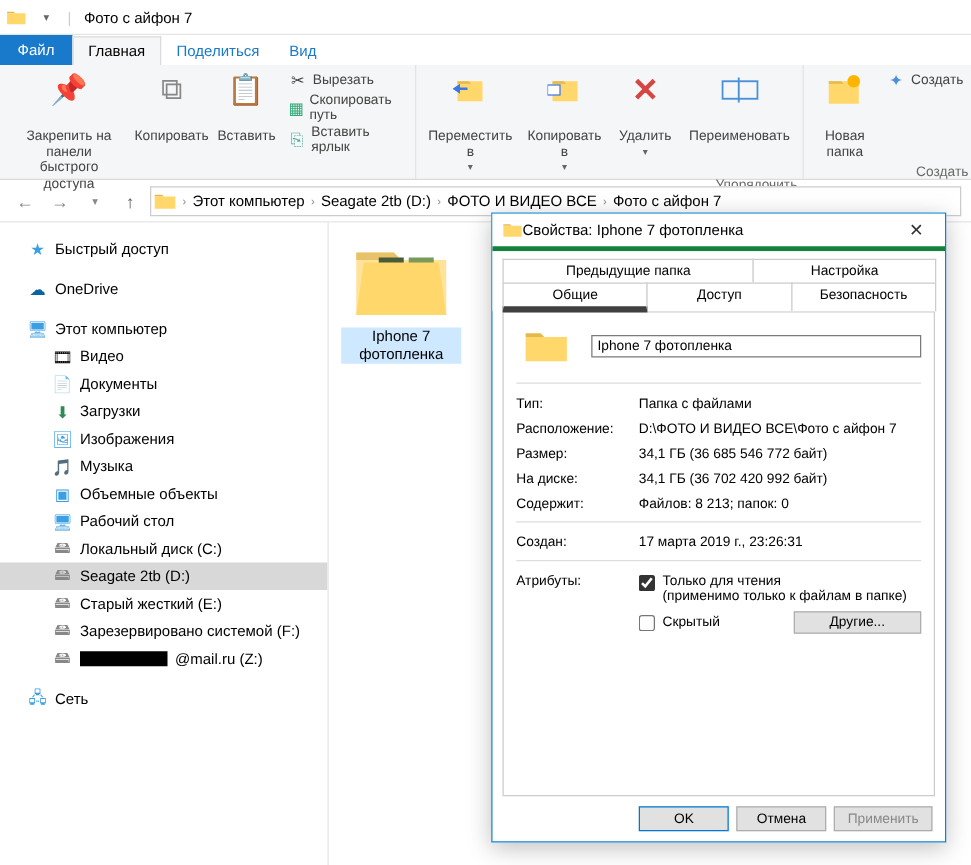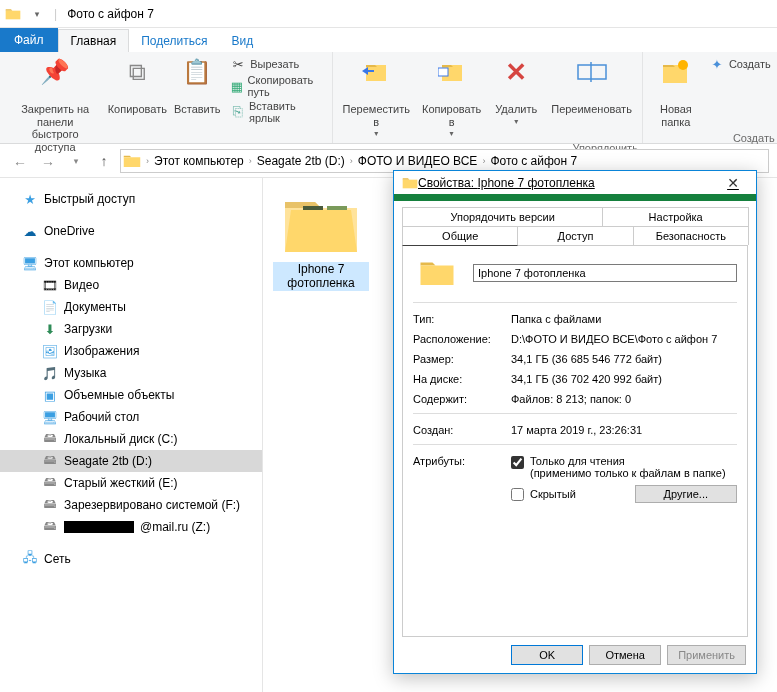--- a/index.html
+++ b/index.html
@@ -51,28 +51,28 @@
 .treespace { height: 10px; }
 
 .content { flex: 1; padding: 14px 10px; position: relative; }
 .folderitem { width: 96px; text-align: center; }
 .folderitem .fthumb { width: 84px; height: 66px; margin: 0 auto 4px; position: relative; }
 .folderitem .caption { font-size: 12px; line-height: 1.2; }
 .folderitem.sel .caption { background: #cde8ff; }
 
 
 .propdlg { position: absolute; left: 393px; top: 170px; width: 364px; height: 504px; background: #fff; border: 1px solid #0a84d8; box-shadow: 0 4px 18px rgba(0,0,0,.25); display: flex; flex-direction: column; }
-.propdlg .phdr { height: 30px; background: #fff; display: flex; align-items: center; padding: 0 8px; border-bottom: 7px solid #15803d; text-decoration: underline; }
+.propdlg .phdr { height: 30px; background: #fff; display: flex; align-items: center; padding: 0 8px; border-bottom: 4px solid #15803d; }
 .propdlg .phdr .ptitle { flex: 1; font-size: 12px; }
 .propdlg .phdr .pclose { width: 30px; text-align: center; font-size: 14px; color: #333; }
 .propdlg .ptabs { padding: 6px 8px 0; background: #fff; }
 .tabrow { display: flex; }
 .tabrow .ptab { flex: 1; border: 1px solid #ccc; border-bottom: none; padding: 3px 4px; text-align: center; font-size: 11px; background: #fff; margin-right: -1px; position: relative; }
 .tabrow.top .ptab { border-top: 1px solid #ccc; }
-.tabrow .ptab.active { background: #fff; z-index: 2; border-bottom: 1px solid #404040; margin-bottom: -1px; }
+.tabrow .ptab.active { background: #fff; z-index: 2; border-bottom: 5px solid #404040; margin-bottom: -1px; }
 .tabpanel { border: 1px solid #ccc; padding: 12px 10px; flex: 1; margin: 0 8px 0; font-size: 11px; background: #fff; }
 .proprow { display: flex; align-items: flex-start; margin-bottom: 8px; }
 .proprow .plabel { width: 98px; color: #000; }
 .proprow .pval { flex: 1; color: #000; }
 .proprow input[type=text] { flex: 1; border: 1px solid #7a7a7a; padding: 2px 4px; font-size: 11px; font-family: inherit; }
 .hr { border-top: 1px solid #ddd; margin: 6px 0 10px; }
 .chkrow { display: flex; align-items: flex-start; gap: 6px; font-size: 11px; margin-bottom: 6px; }
 .chkrow input { margin-top: 1px; }
 .dlgbtns { display: flex; justify-content: flex-end; gap: 6px; padding: 8px 10px; }
 .dlgbtns button { min-width: 72px; padding: 3px 10px; font-size: 11px; border: 1px solid #adadad; background: #e1e1e1; font-family: inherit; }
@@ -331,21 +331,21 @@
         <path class="back" d="M1 5h22v13H1z"></path>
       </svg>
     <span class="ptitle">
       <span>Свойства: </span><span>Iphone 7 фотопленка</span>
     </span>
     <div class="pclose">✕</div>
   </div>
 
   <div class="ptabs">
     <div class="tabrow top">
-      <div class="ptab" style="flex:1.4">Упорядочить версии</div>
+      <div class="ptab" style="flex:1.4">Предыдущие папка</div>
       <div class="ptab">Настройка</div>
     </div>
     <div class="tabrow">
       <div class="ptab active">Общие</div>
       <div class="ptab">Доступ</div>
       <div class="ptab">Безопасность</div>
     </div>
   </div>
 
   <div class="tabpanel">

